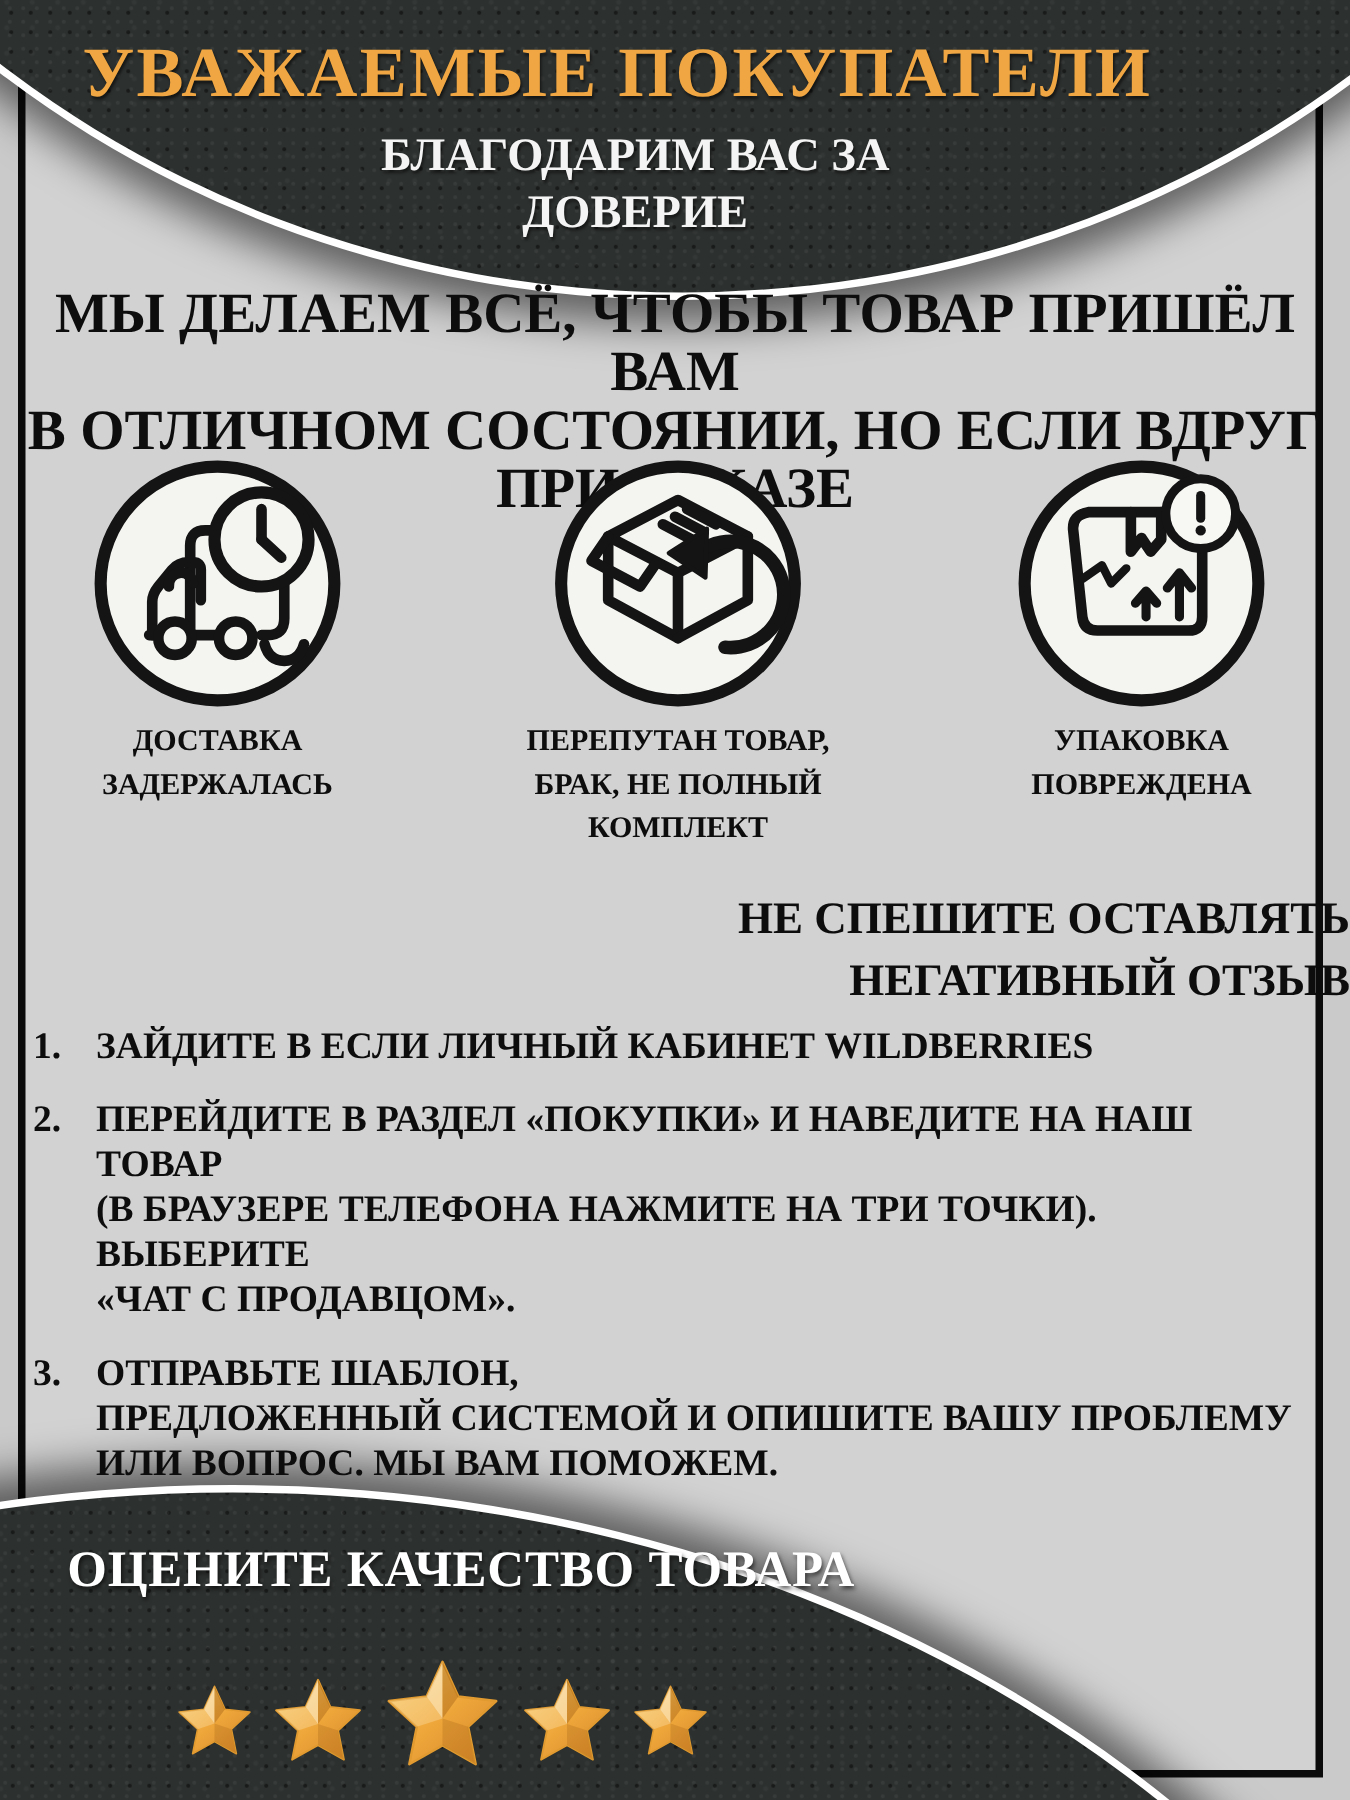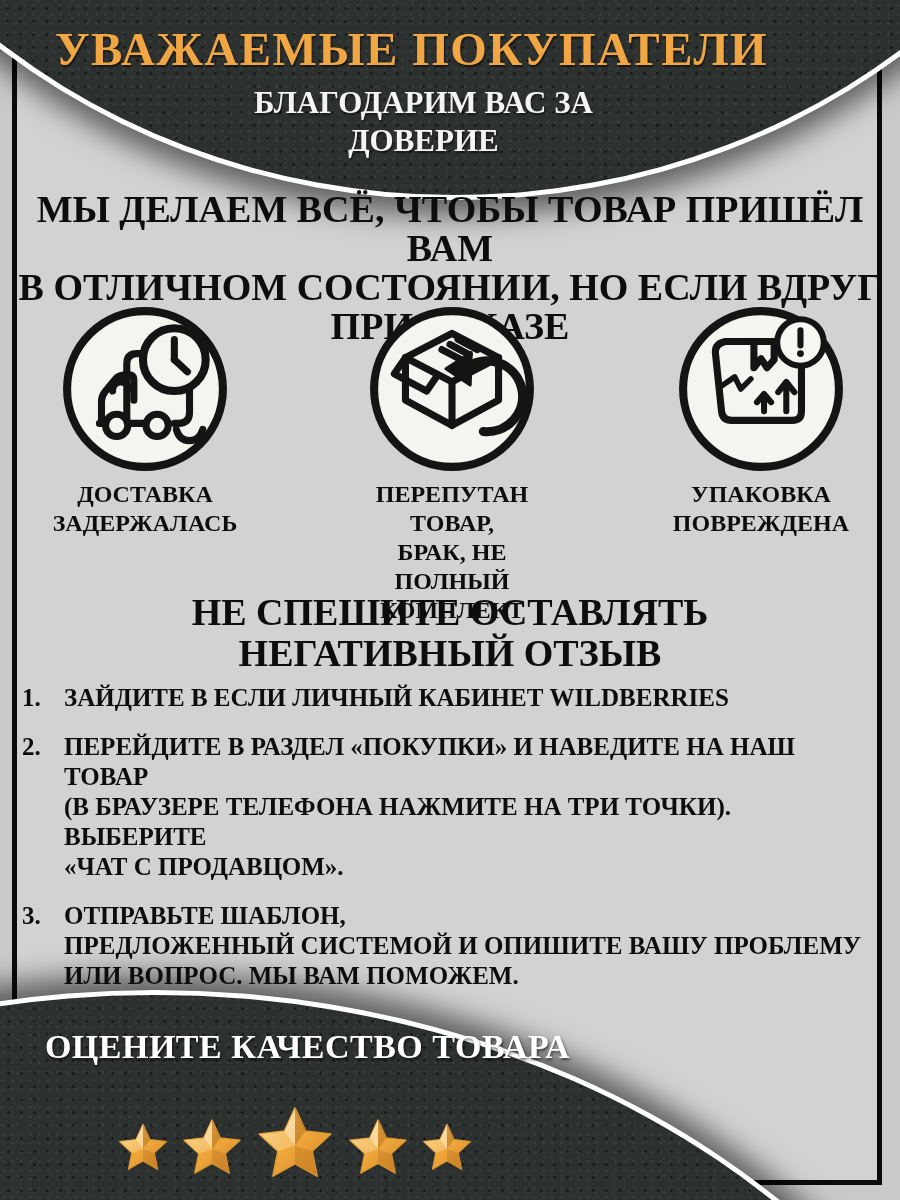--- a/index.html
+++ b/index.html
@@ -31,24 +31,24 @@
     text-shadow:1px 2px 2px rgba(0,0,0,0.5);margin-left:24px;}
 
   .intro{position:absolute;top:190px;left:0;width:900px;text-align:center;z-index:3;
     font-size:38px;line-height:39px;color:#0d0d0d;}
 
   .issue{position:absolute;top:303px;text-align:center;z-index:3;color:#0d0d0d;}
   .issue-1{left:35px;width:220px;}
   .issue-2{left:342px;width:220px;}
   .issue-3{left:651px;width:220px;}
   .issue svg.badge-circle{display:block;margin:0 auto;}
-  .issue-label{margin-top:5px;font-size:24px;line-height:29px;white-space:pre-line;}
-
-  .warning{position:absolute;top:592px;left:0;width:900px;text-align:center;z-index:3;
-    font-size:38px;line-height:41px;color:#0d0d0d;}
+  .issue-label{margin-top:5px;font-size:20px;line-height:29px;white-space:pre-line;}
+
+  .warning{position:absolute;top:592px;left:0;width:900px;text-align:right;z-index:3;
+    font-size:30px;line-height:41px;color:#0d0d0d;}
 
   .steps{position:absolute;top:683px;left:22px;width:850px;z-index:3;color:#0d0d0d;}
   .step{display:flex;margin-bottom:19px;font-size:25px;line-height:30px;}
   .step-num{flex:none;width:42px;}
   .step-text{white-space:pre-line;}
 
   .footer-text{position:absolute;top:1026px;left:0;width:570px;text-align:right;z-index:4;
     color:#ffffff;font-size:34px;line-height:42px;letter-spacing:0.5px;
     text-shadow:1px 2px 3px rgba(0,0,0,0.6);}
   .stars{position:absolute;top:1100px;left:90px;width:410px;height:96px;z-index:4;

